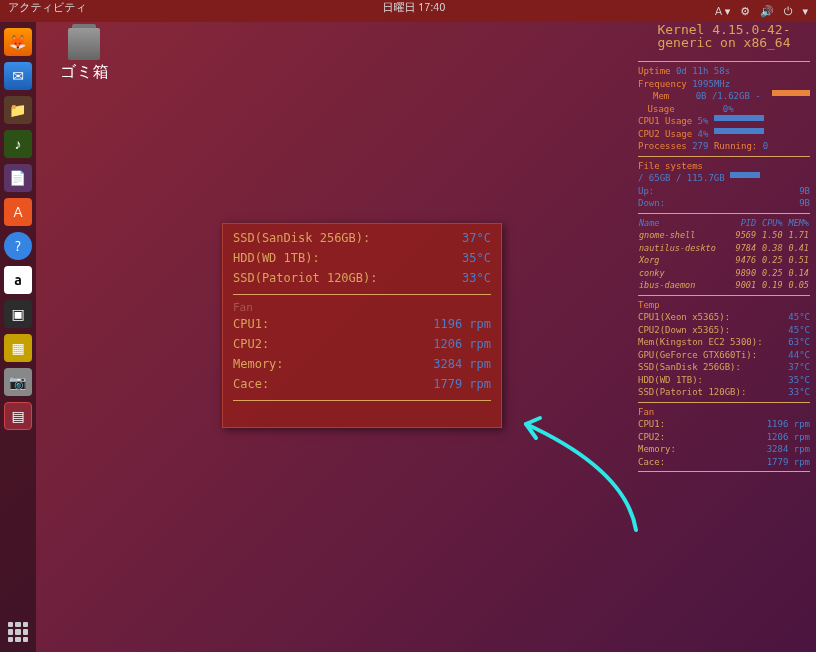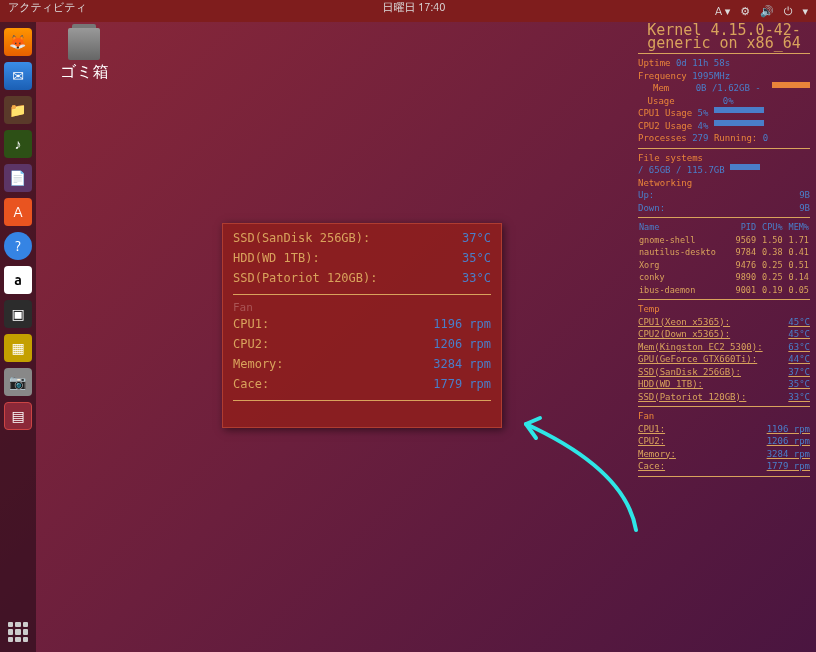--- a/index.html
+++ b/index.html
@@ -70,34 +70,34 @@
 .conky-popup .row { display: flex; justify-content: space-between; line-height: 20px; }
 .conky-popup .val { color: #4a7ec9; }
 .conky-popup hr { border: none; border-top: 1px solid #d9a35c; margin: 6px 0; }
 .conky-popup .section { color: #a55; font-size: 11px; }
 
 .side-conky {
   position: absolute; right: 6px; top: 24px; width: 172px;
   font-family: monospace; font-size: 9px; line-height: 12.5px;
   color: #d9a35c;
 }
-.side-conky .title { color: #d9a35c; font-size: 15px; text-align:center; margin-bottom:4px; }
+.side-conky .title { color: #d9a35c; font-size: 13px; text-align:center; margin-bottom:12px; }
 .side-conky hr { border: none; border-top: 1px solid #d9a35c; margin: 3px 0; }
 .side-conky .row { display: flex; text-align: center; }
 .side-conky .blue { color: #4a7ec9; }
 .side-conky .orange { color: #e9843a; }
 .side-conky .bar {
   display:inline-block; height:6px; background:#4a7ec9;
   vertical-align:middle;
 }
 .side-conky .bar.red { background:#e9843a; }
-.side-conky table { width:100%; font-size:8.5px; border-collapse:collapse; }
+.side-conky table { width:100%; font-size:8.5px; border-collapse:collapse;font-style:italic; }
 .side-conky td { padding: 0 1px; }
 .side-conky .r { text-align:right; }
-.side-conky .fan-row { display:flex; justify-content:space-between;text-decoration:underline; }
+.side-conky .fan-row { display:flex; justify-content:space-between; }
 
 .arrow {
   position: absolute; left: 506px; top: 410px;
   pointer-events: none;
 }
 </style>
 </head>
 <body>
 
 <div class="topbar">
@@ -186,21 +186,20 @@
   <hr>
   <div class="row"><span class="orange">Uptime</span>&nbsp;<span class="blue">0d 11h 58s</span></div>
   <div class="row"><span class="orange">Frequency</span>&nbsp;<span class="blue">1995MHz</span></div>
   <div class="row"><span class="orange">Mem Usage</span>&nbsp;<span class="blue">0B  /1.62GB - 0%</span>&nbsp;<span class="bar red" style="width:40px"></span></div>
   <div class="row"><span class="orange">CPU1 Usage</span>&nbsp;<span class="blue">5%</span>&nbsp;<span class="bar" style="width:50px"></span></div>
   <div class="row"><span class="orange">CPU2 Usage</span>&nbsp;<span class="blue">4%</span>&nbsp;<span class="bar" style="width:50px"></span></div>
   <div class="row"><span class="orange">Processes</span>&nbsp;<span class="blue">279</span>&nbsp;<span class="orange">Running:</span>&nbsp;<span class="blue">0</span></div>
   <hr>
   <div class="orange">File systems</div>
   <div class="row"><span class="blue">/   65GB / 115.7GB</span>&nbsp;<span class="bar" style="width:30px"></span></div>
-  <div class="orange">Networking</div>
   <div class="row" style="justify-content:space-between">
       <span><span class="blue">Up:</span></span>
       <span class="blue">9B</span>
     </div>
   <div class="row" style="justify-content:space-between">
       <span><span class="blue">Down:</span></span>
       <span class="blue">9B</span>
     </div>
   <hr>
   <table>

